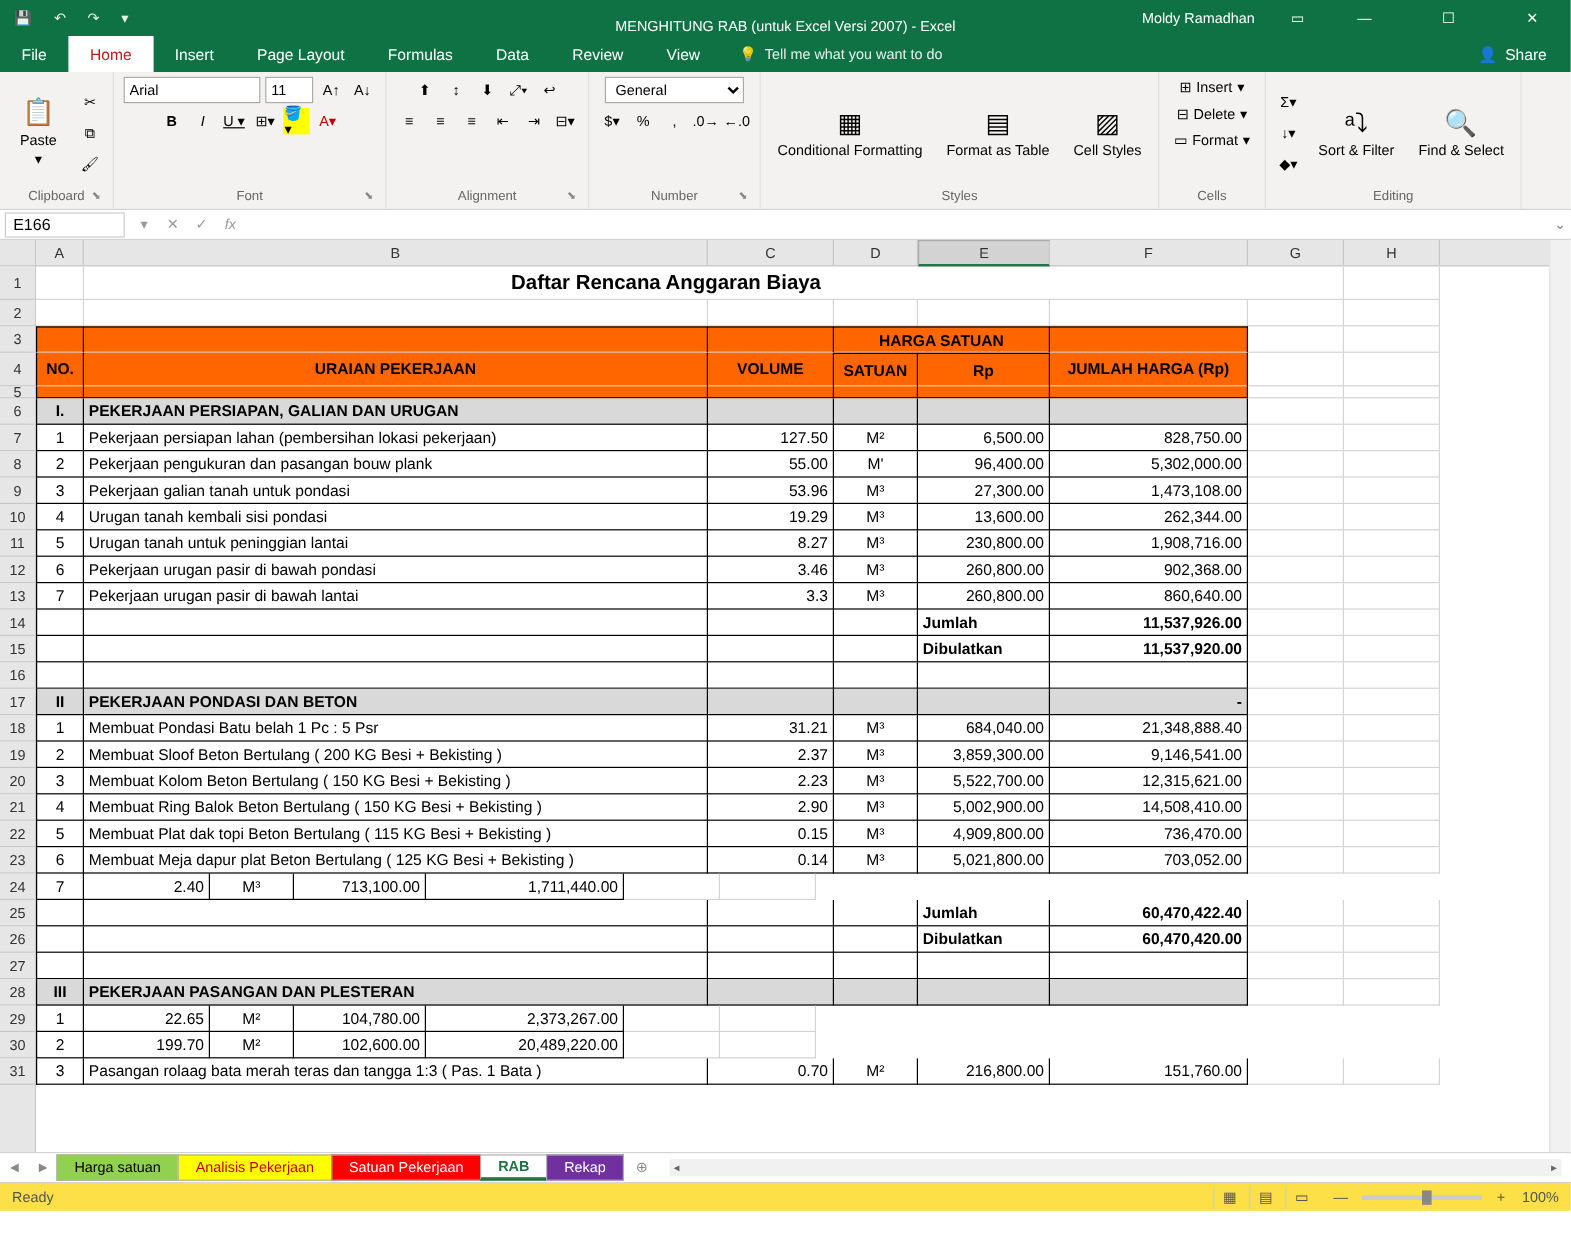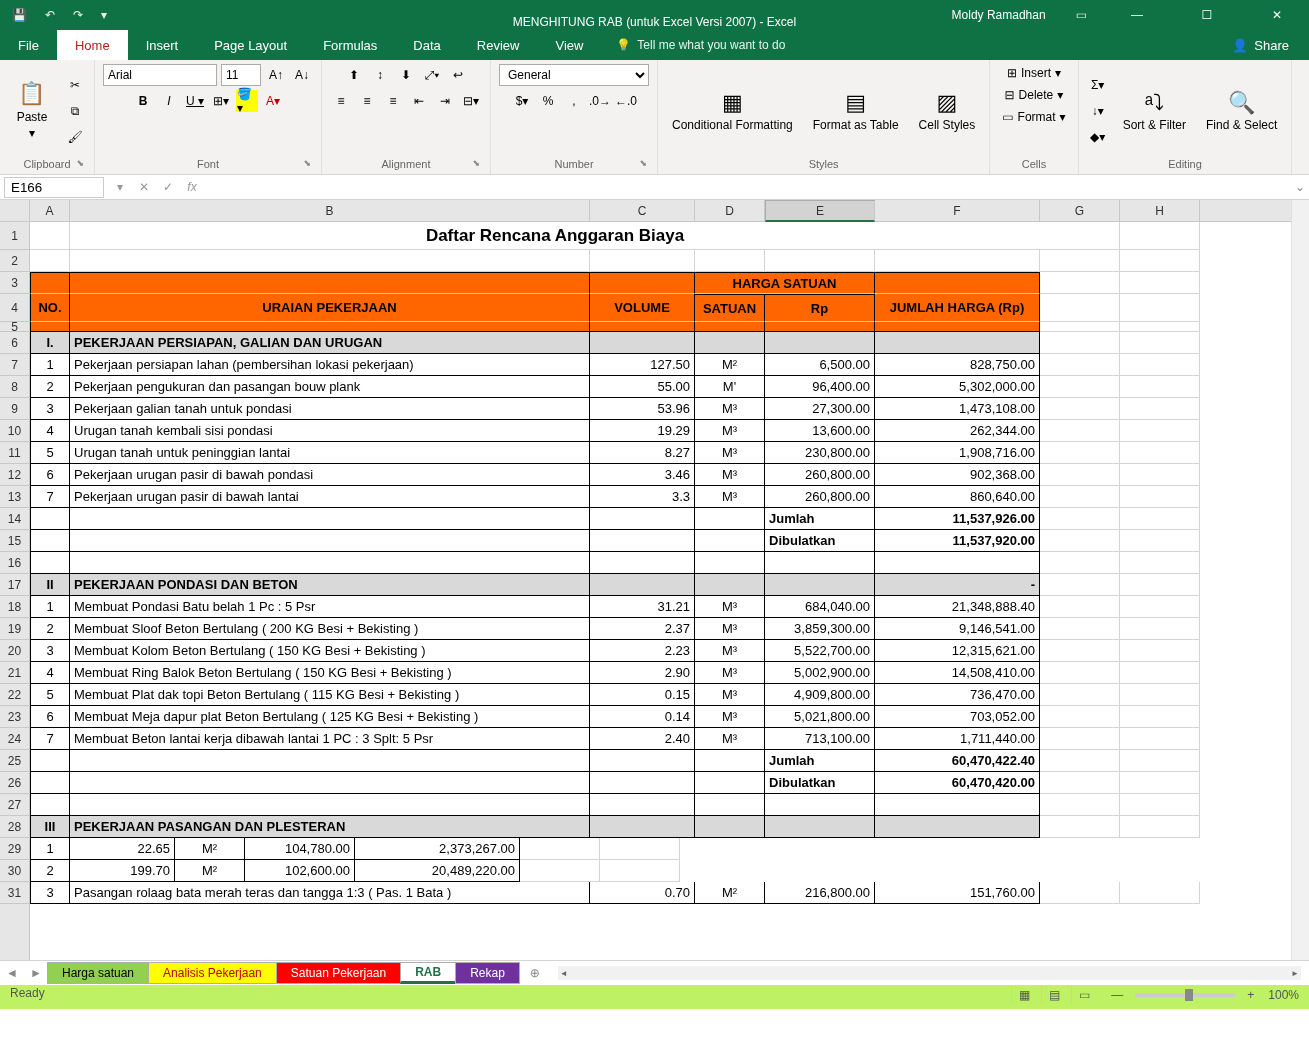--- a/index.html
+++ b/index.html
@@ -28,21 +28,21 @@
 .rgroup-label::after { content: "⬊"; position: absolute; right: 2px; font-size: 9px; color: #888; }
 .rgroup-label.nolaunch::after { content: ""; }
 .bigbtn { display: flex; flex-direction: column; align-items: center; justify-content: center; padding: 4px 6px; cursor: pointer; min-width: 48px; text-align: center; line-height: 1.2; gap: 2px; }
 .bigbtn .ico { font-size: 22px; }
 .stack { display: flex; flex-direction: column; gap: 4px; }
 .row { display: flex; align-items: center; gap: 4px; }
 .smallbtn { width: 22px; height: 22px; display: inline-flex; align-items: center; justify-content: center; cursor: pointer; border: 1px solid transparent; }
 .sel { height: 22px; border: 1px solid #ababab; background: #fff; padding: 0 4px; font-size: 12px; }
 .fontname { width: 114px; }
 .fontsize { width: 40px; }
-.numfmt { width: 150px; }
+.numfmt { width: 116px; }
 .celledit-btn { display: flex; align-items: center; gap: 4px; padding: 2px 4px; cursor: pointer; font-size: 12px; }
 
 
 .formulabar { height: 25px; border-bottom: 1px solid #d4d4d4; display: flex; align-items: center; background: #fff; font-size: 12px; }
 .namebox { width: 100px; height: 21px; border: 1px solid #ccc; margin: 0 4px; padding: 0 6px; }
 .fb-btn { width: 24px; text-align: center; color: #999; cursor: pointer; }
 .fxbox { flex: 1; height: 21px; border: none; outline: none; padding: 0 6px; }
 .fb-expand { width: 18px; text-align: center; color: #888; cursor: pointer; }
 
 
@@ -76,21 +76,21 @@
 .sheettab.lime { background: #92d050; color: #000; }
 .sheettab.red { background: #ff0000; color: #fff; }
 .sheettab.yellow { background: #ffff00; color: #c00000; }
 .sheettab.purple { background: #7030a0; color: #fff; }
 .newsheet { width: 30px; text-align: center; cursor: pointer; color: #888; }
 .hscroll { flex: 1; margin: 0 8px; height: 14px; background: #f1f1f1; display: flex; align-items: center; position: relative; }
 .hscroll::before { content: "◄"; position: absolute; left: 2px; font-size: 8px; color: #666; }
 .hscroll::after { content: "►"; position: absolute; right: 2px; font-size: 8px; color: #666; }
 
 
-.statusbar { height: 24px; background: #bef264; border-top: 1px solid #d4d4d4; display: flex; align-items: flex-start; font-size: 12px; color: #555; padding: 0 10px; }
+.statusbar { height: 24px; background: #fde047; border-top: 1px solid #d4d4d4; display: flex; align-items: center; font-size: 12px; color: #555; padding: 0 10px; }
 .sb-right { margin-left: auto; display: flex; align-items: center; gap: 4px; }
 .viewbtn { width: 26px; height: 18px; display: inline-flex; align-items: center; justify-content: center; border-left: 1px solid #ccc; cursor: pointer; }
 .zoom-slider { width: 100px; height: 4px; background: #ccc; margin: 0 8px; position: relative; }
 .zoom-slider::after { content: ""; position: absolute; left: 50%; top: -4px; width: 8px; height: 12px; background: #888; }
 </style>
 </head>
 <body>
 
 <div class="titlebar">
   <div class="titlebar-left">
@@ -537,21 +537,20 @@
     <div class="cell cB bordr bordb">Membuat Meja dapur plat Beton Bertulang ( 125 KG Besi + Bekisting )</div>
     <div class="cell cC rt bordr bordb">0.14</div>
     <div class="cell cD ctr bordr bordb">M³</div>
     <div class="cell cE rt bordr bordb">5,021,800.00</div>
     <div class="cell cF rt bordr bordb">703,052.00</div>
     <div class="cell cG"></div>
             <div class="cell cH"></div>
           </div>
           <div class="rowc">
     <div class="cell cA ctr bordl bordr bordb">7</div>
-    <div class="cell cB bordr bordb">Membuat  Beton lantai kerja dibawah lantai 1 PC : 3 Splt: 5 Psr</div>
     <div class="cell cC rt bordr bordb">2.40</div>
     <div class="cell cD ctr bordr bordb">M³</div>
     <div class="cell cE rt bordr bordb">713,100.00</div>
     <div class="cell cF rt bordr bordb">1,711,440.00</div>
     <div class="cell cG"></div>
             <div class="cell cH"></div>
           </div>
         </div>
 
       <div class="rowc">

